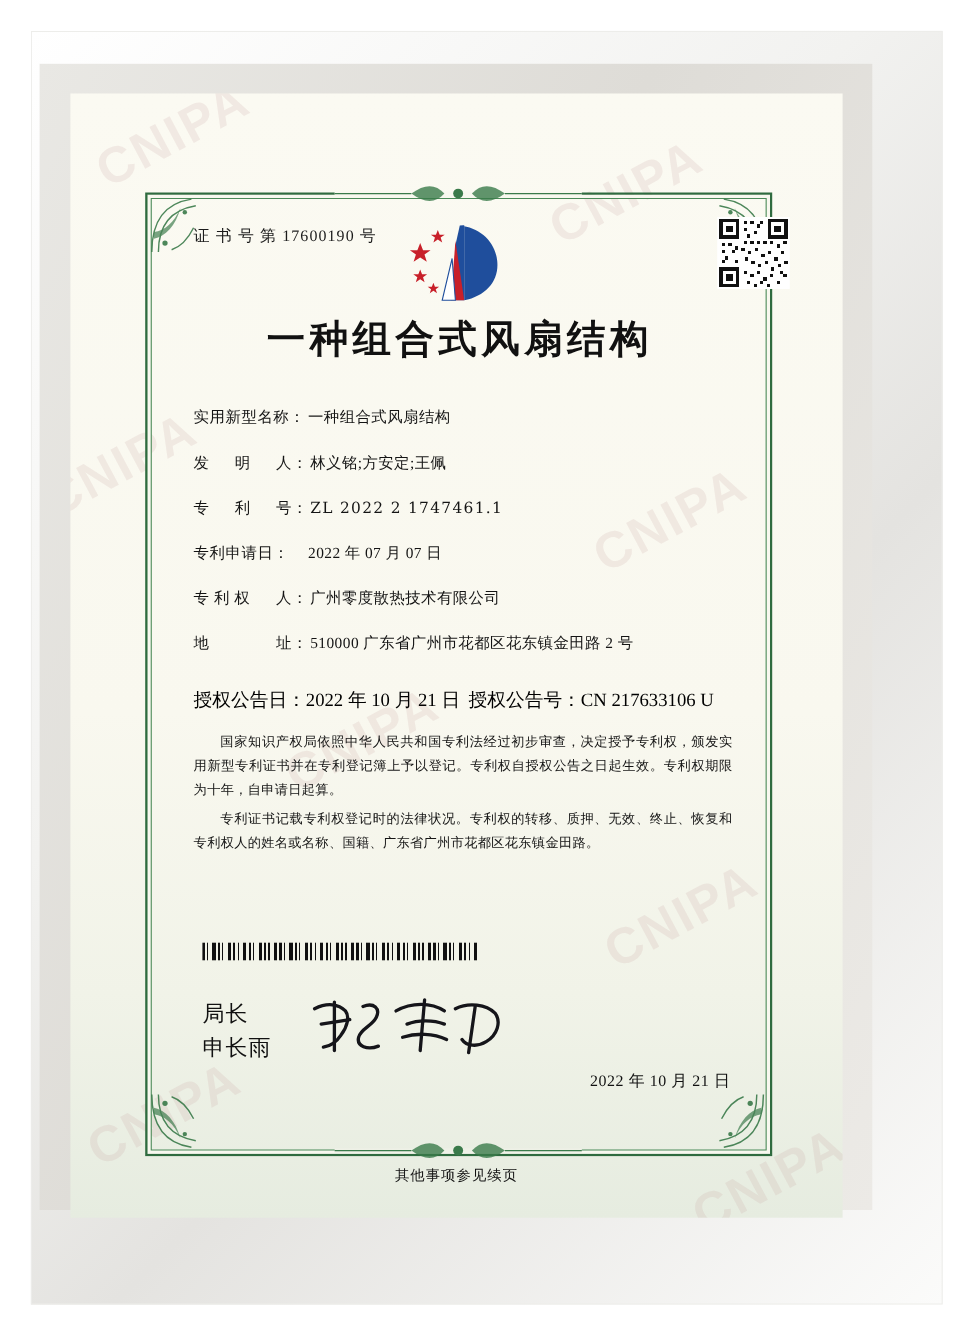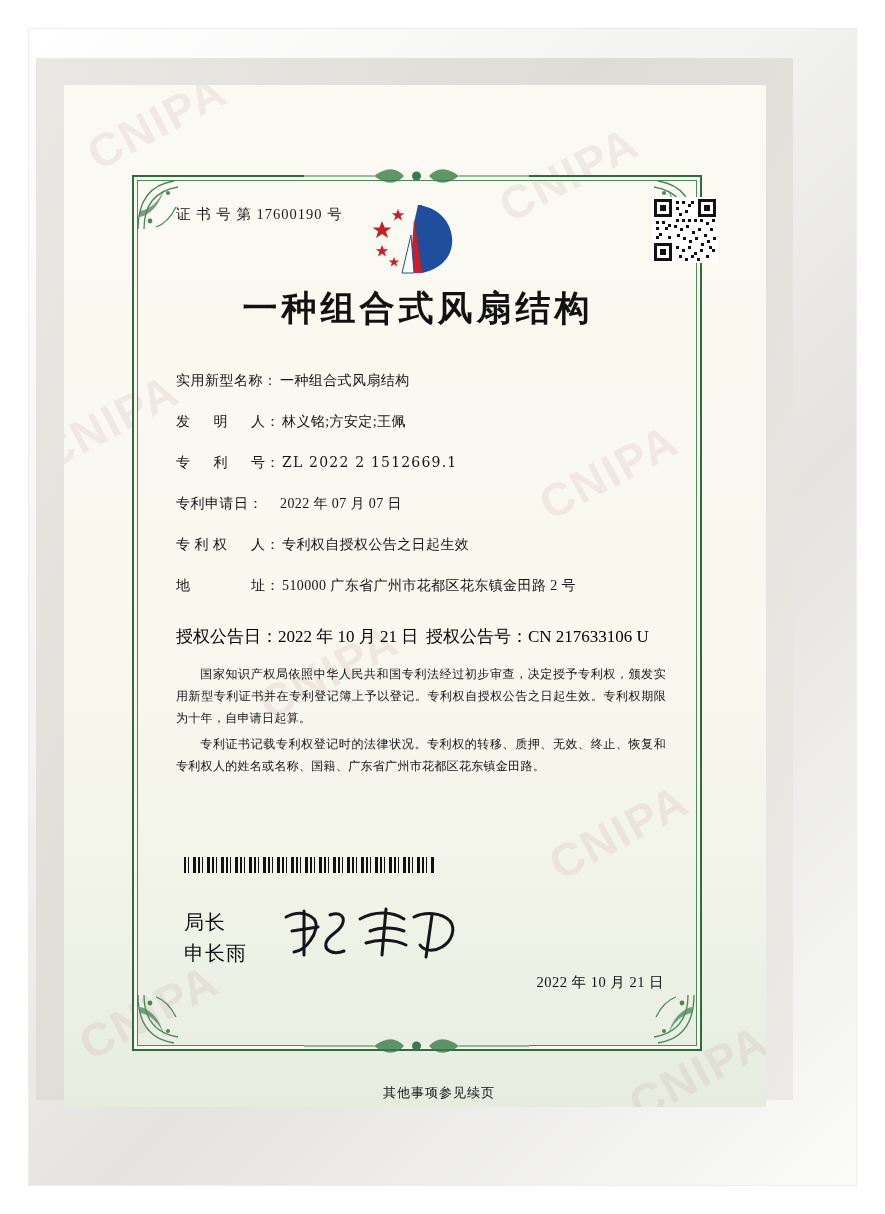--- a/index.html
+++ b/index.html
@@ -468,34 +468,34 @@
         </div>
         <div class="field-value">林义铭;方安定;王佩</div>
       </div>
 
       <div class="field-row">
         <div class="field-label spread">
           <span>专</span>
           <span>利</span>
           <span>号：</span>
         </div>
-        <div class="field-value mono">ZL 2022 2 1512669.1</div>
+        <div class="field-value mono">ZL 2022 2 1747461.1</div>
       </div>
 
       <div class="field-row">
         <div class="field-label">专利申请日：</div>
         <div class="field-value">2022 年 07 月 07 日</div>
       </div>
 
       <div class="field-row">
         <div class="field-label spread">
           <span>专 利 权</span>
           <span>人：</span>
         </div>
-        <div class="field-value">专利权自授权公告之日起生效</div>
+        <div class="field-value">广州零度散热技术有限公司</div>
       </div>
 
       <div class="field-row">
         <div class="field-label spread">
           <span>地</span>
           <span>址：</span>
         </div>
         <div class="field-value">510000 广东省广州市花都区花东镇金田路 2 号</div>
       </div>
 
@@ -532,15 +532,15 @@
         <path d="M92 46 C104 42 120 42 132 48"></path>
         <path d="M140 20 C152 14 168 16 176 24 C182 32 178 44 168 50 C160 55 150 54 146 48"></path>
         <path d="M158 18 L152 60"></path>
       </svg>
     </div>
 
     <div class="sig-date">2022 年 10 月 21 日</div>
 
   </div>
 
-  <div class="footer-note" style="left:64px; top:1084px; width:702px;padding-left:24px;">其他事项参见续页</div>
+  <div class="footer-note" style="left:64px; top:1060px; width:702px;">其他事项参见续页</div>
 
 </div>
 
 </body></html>

